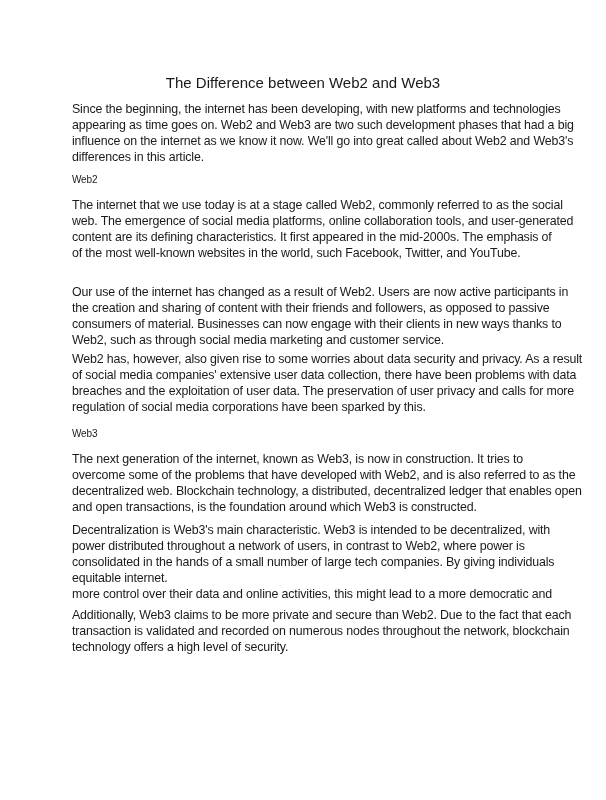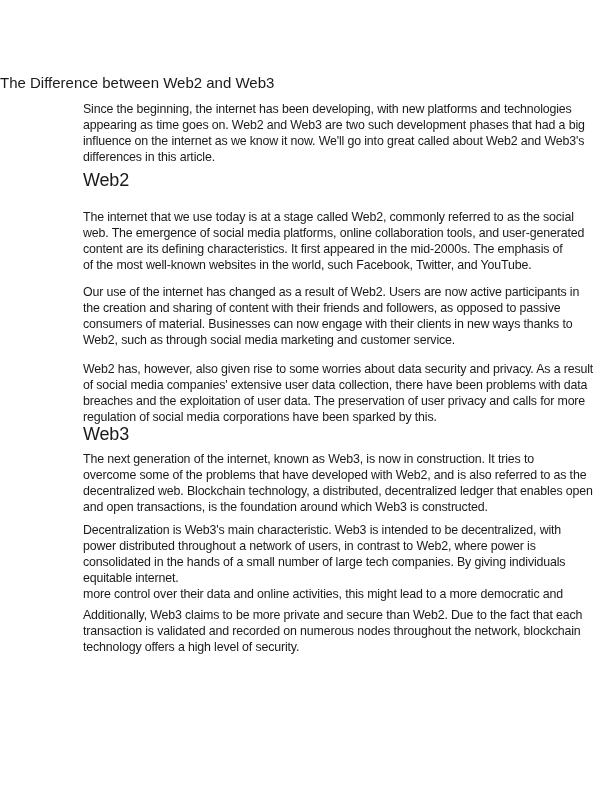--- a/index.html
+++ b/index.html
@@ -4,61 +4,61 @@
 <style>
   html, body { margin: 0; padding: 0; background: #ffffff; }
   body { width: 606px; height: 800px; position: relative; overflow: hidden; }
   .page {
     position: absolute; left: 0; top: 0; width: 606px; height: 800px;
     background: #ffffff; color: #1a1a1a;
     font-family: "Liberation Sans", "DejaVu Sans", sans-serif;
   }
   .title {
     position: absolute; left: 0; top: 74px; width: 606px;
-    font-size: 15px; line-height: 18px; color: #1a1a1a;
+    text-align: center; font-size: 15px; line-height: 18px; color: #1a1a1a;
   }
-  .para { position: absolute; left: 72px; width: 470px; margin-left: 11px; }
+  .para { position: absolute; left: 72px; width: 470px; }
   .line {
     display: block; white-space: nowrap; font-size: 12.4px; line-height: 16px;
     letter-spacing: -0.15px; color: #1a1a1a;
   }
-  .heading .line { font-size: 18px; }
+  .heading .line { font-size: 10px; }
 </style>
 </head>
 <body>
 
 <div class="page">
   <div class="title">The Difference between Web2 and Web3</div>
 
   <div class="para" style="top:101px">
     <span class="line">Since the beginning, the internet has been developing, with new platforms and technologies</span>
     <span class="line">appearing as time goes on. Web2 and Web3 are two such development phases that had a big</span>
     <span class="line">influence on the internet as we know it now. We'll go into great called about Web2 and Web3's</span>
     <span class="line">differences in this article.</span>
   </div>
 
   <div class="para heading" style="top:172px">
     <span class="line">Web2</span>
   </div>
 
-  <div class="para" style="top:209px">
+  <div class="para" style="top:197px">
     <span class="line">The internet that we use today is at a stage called Web2, commonly referred to as the social</span>
     <span class="line">web. The emergence of social media platforms, online collaboration tools, and user-generated</span>
     <span class="line">content are its defining characteristics. It first appeared in the mid-2000s. The emphasis of</span>
     <span class="line">of the most well-known websites in the world, such Facebook, Twitter, and YouTube.</span>
   </div>
 
   <div class="para" style="top:284px">
     <span class="line">Our use of the internet has changed as a result of Web2. Users are now active participants in</span>
     <span class="line">the creation and sharing of content with their friends and followers, as opposed to passive</span>
     <span class="line">consumers of material. Businesses can now engage with their clients in new ways thanks to</span>
     <span class="line">Web2, such as through social media marketing and customer service.</span>
   </div>
 
-  <div class="para" style="top:361px">
+  <div class="para" style="top:351px">
     <span class="line">Web2 has, however, also given rise to some worries about data security and privacy. As a result</span>
     <span class="line">of social media companies' extensive user data collection, there have been problems with data</span>
     <span class="line">breaches and the exploitation of user data. The preservation of user privacy and calls for more</span>
     <span class="line">regulation of social media corporations have been sparked by this.</span>
   </div>
 
   <div class="para heading" style="top:426px">
     <span class="line">Web3</span>
   </div>
 

